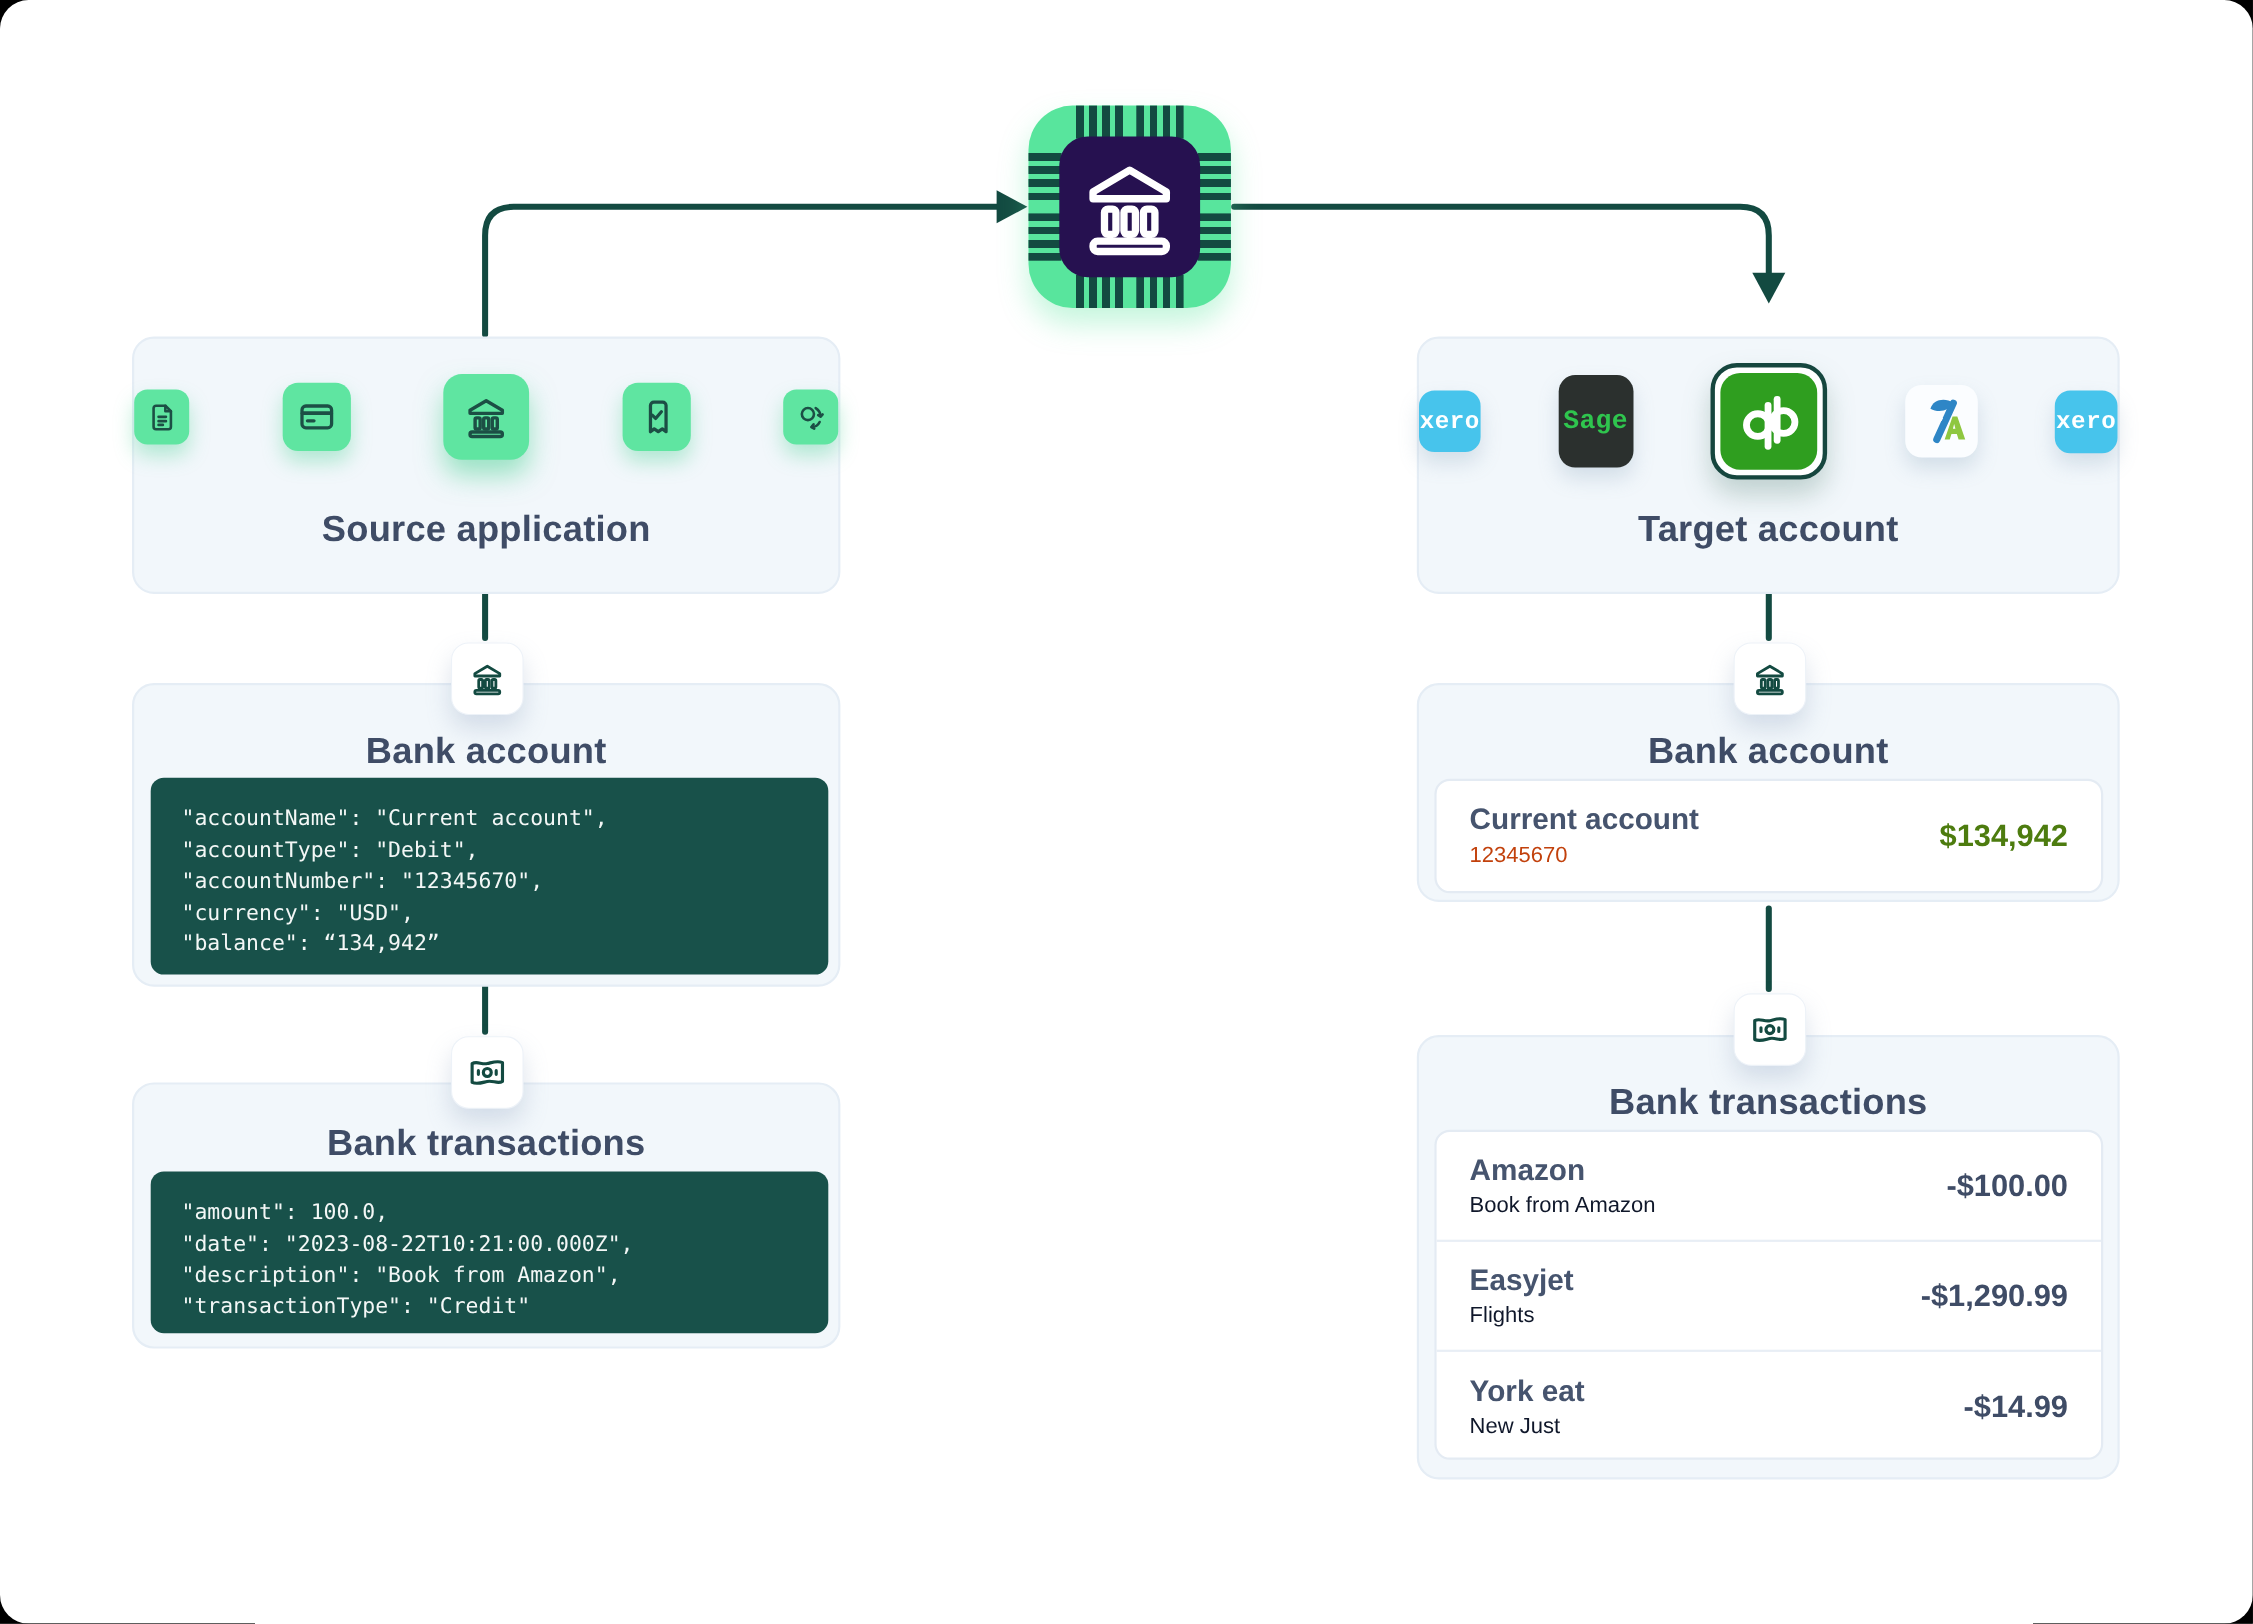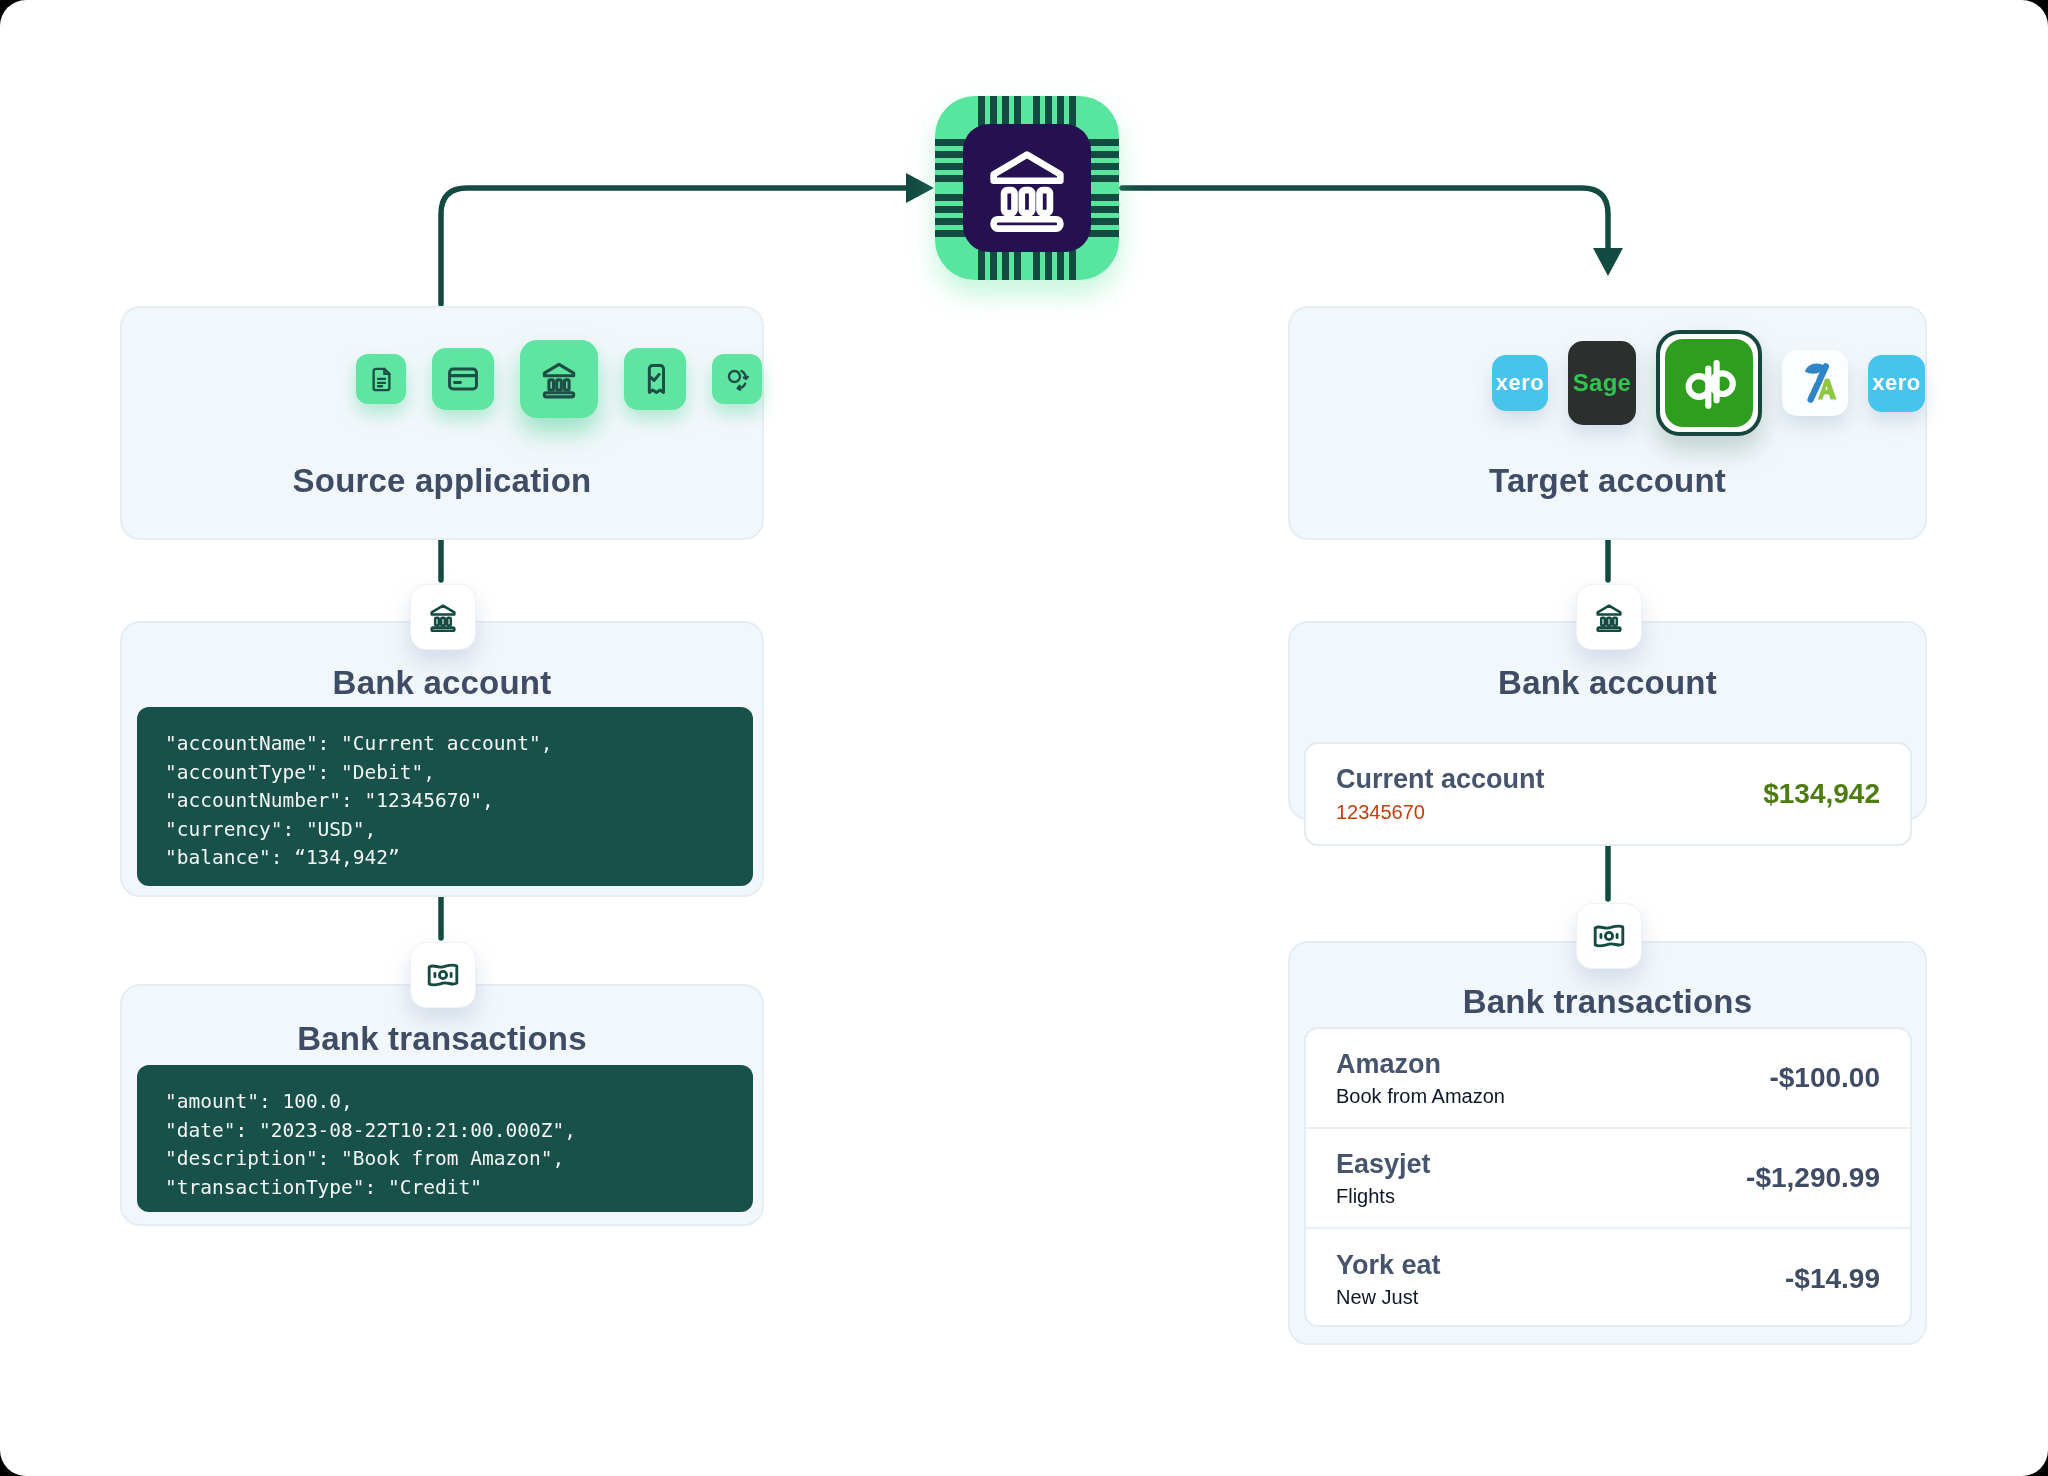--- a/index.html
+++ b/index.html
@@ -26,21 +26,21 @@
     box-shadow:0 14px 26px rgba(88,229,157,.35);}
   .pin{position:absolute;}
   .pin.h{height:30px;width:43px;background:repeating-linear-gradient(90deg,#134a41 0 7px,rgba(0,0,0,0) 7px 12px);}
   .pin.v{width:30px;height:43px;background:repeating-linear-gradient(0deg,#134a41 0 7px,rgba(0,0,0,0) 7px 12px);}
   .chip-core{
     position:absolute;left:28px;top:28px;width:128px;height:128px;border-radius:26px;
     background:#261150;display:flex;align-items:center;justify-content:center;
   }
 
   
-  .tile-row{position:absolute;display:flex;align-items:center;justify-content:flex-end;gap:26px;z-index:3;}
+  .tile-row{position:absolute;display:flex;align-items:center;justify-content:space-between;gap:26px;z-index:3;font-family:Liberation Mono, monospace;}
   .gtile{background:#5fe5a1;color:#1c4f45;display:flex;align-items:center;justify-content:center;
     box-shadow:0 10px 18px rgba(80,210,150,.40);}
   .gtile.s1{width:50px;height:50px;border-radius:12px;}
   .gtile.s2{width:62px;height:62px;border-radius:14px;}
   .gtile.s3{width:78px;height:78px;border-radius:17px;box-shadow:0 14px 24px rgba(80,210,150,.55);}
 
   
   .btile{display:flex;align-items:center;justify-content:center;
     box-shadow:0 10px 18px rgba(120,150,180,.25);font-weight:700;}
   .xero{background:#47c4ec;color:#fff;border-radius:14px;}
@@ -237,21 +237,21 @@
     <svg width="34" height="34" viewBox="0 0 48 48" fill="none" stroke="currentColor" stroke-width="3.6" stroke-linecap="round" stroke-linejoin="round">
       <path d="M8 17.5 L24 8 L40 17.5 V20.5 H8 Z"></path>
       <rect x="13" y="25" width="5" height="11" rx="1.5"></rect>
       <rect x="21.5" y="25" width="5" height="11" rx="1.5"></rect>
       <rect x="30" y="25" width="5" height="11" rx="1.5"></rect>
       <rect x="8" y="39" width="32" height="4.5" rx="2"></rect>
     </svg>
   </div>
   <div class="panel" style="left:1288px;top:621px;width:639px;height:199px;"></div>
   <div class="panel-title" style="left:1288px;width:639px;top:664px;z-index:3;">Bank account</div>
-  <div class="card" style="left:1304px;top:742px;width:608px;height:104px;">
+  <div class="card" style="left:1304px;top:708px;width:608px;height:104px;">
     <div class="acct-row">
       <div>
         <div class="acct-name">Current account</div>
         <div class="acct-num">12345670</div>
       </div>
       <div class="acct-bal">$134,942</div>
     </div>
   </div>
 
   <div class="badge" style="left:1576px;top:903px;">

